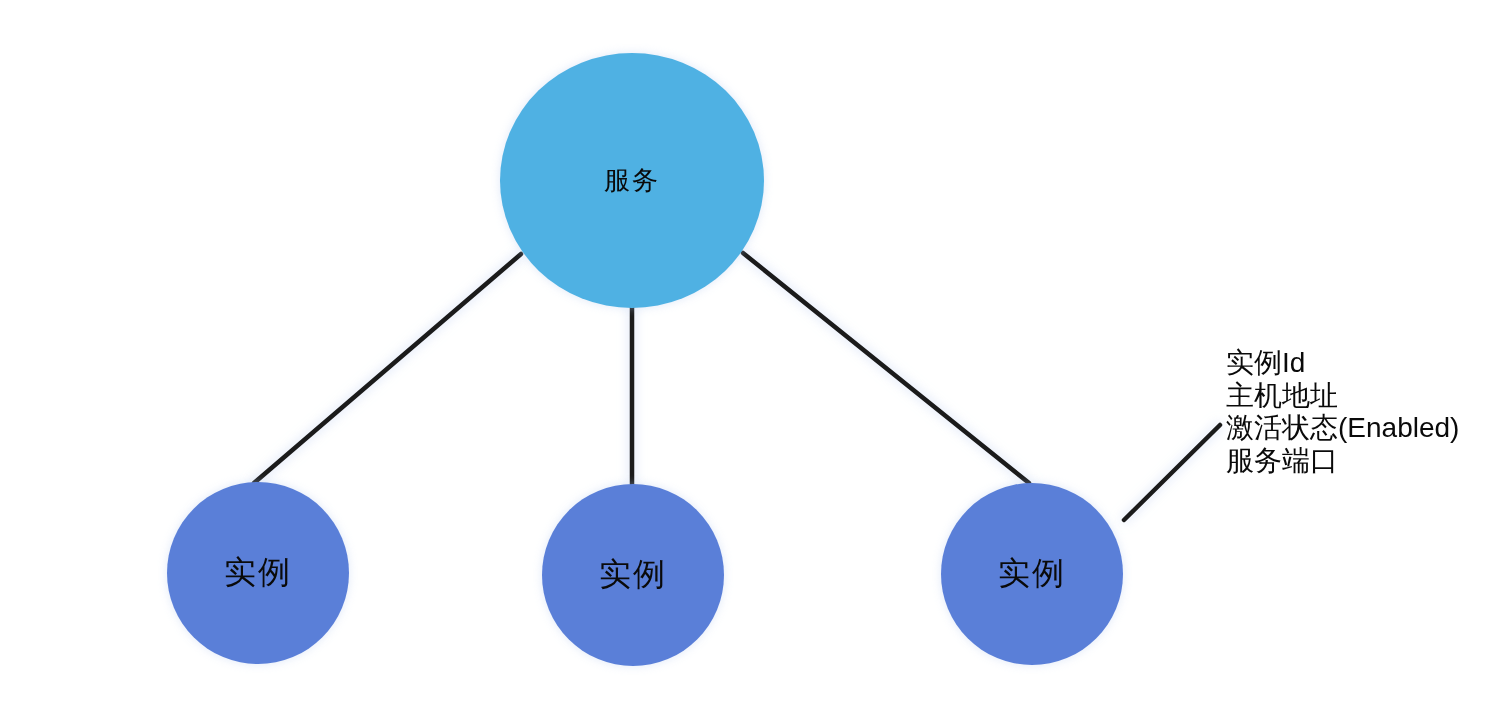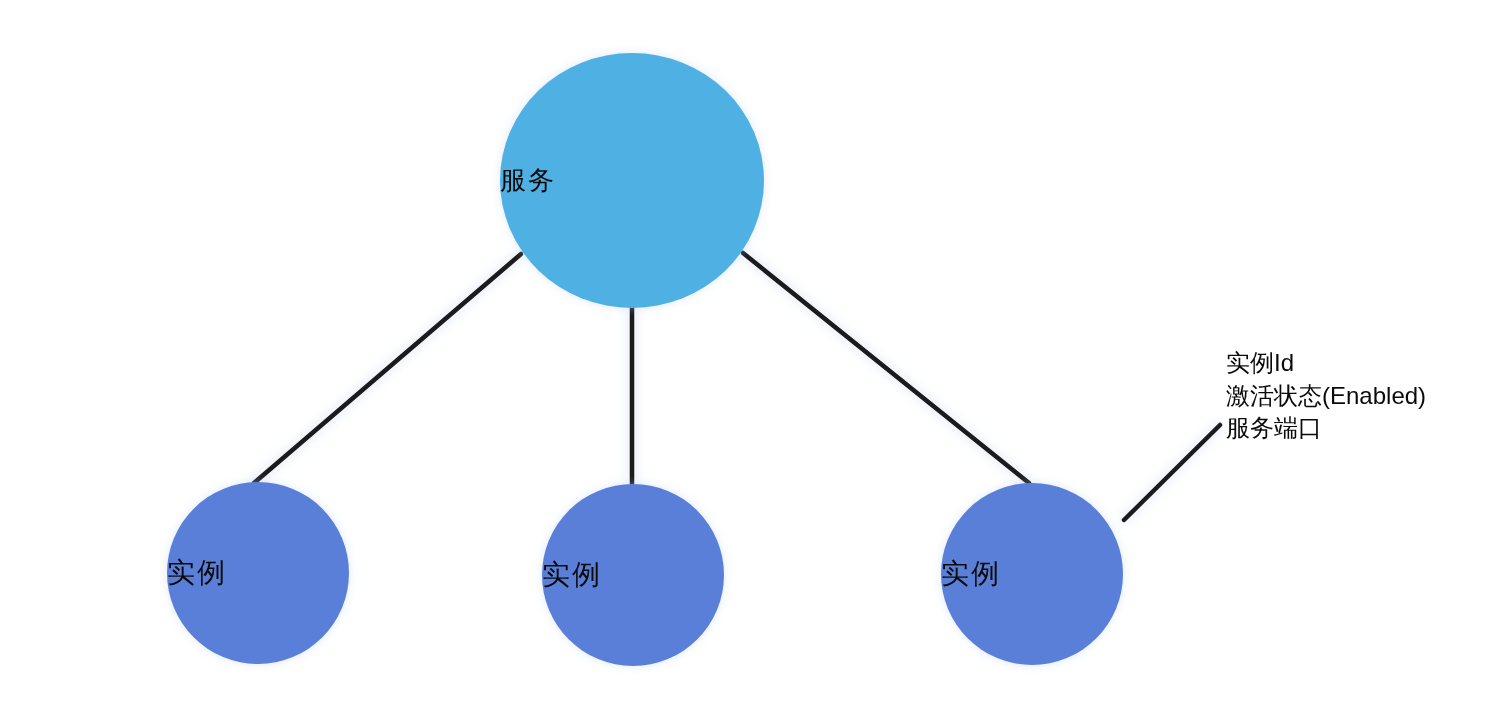--- a/index.html
+++ b/index.html
@@ -31,44 +31,44 @@
     stroke-linecap: round;
   }
   .edge-glow {
     filter: drop-shadow(0 0 6px rgba(178, 198, 238, 0.65));
   }
   .node {
     position: absolute;
     border-radius: 50%;
     display: flex;
     align-items: center;
-    justify-content: flex-start;
+    justify-content: center;
     color: var(--text-color);
     box-shadow: 0 0 10px rgba(185, 205, 240, 0.45);
   }
   .node-service {
     left: 500px; top: 53px;
     width: 264px; height: 255px;
     background: var(--service-fill);
     font-size: 26px;
   }
   .node-instance {
     width: 182px; height: 182px;
     background: var(--instance-fill);
-    font-size: 28px;
+    font-size: 32px;
   }
   .node-instance-1 { left: 167px; top: 482px; }
   .node-instance-2 { left: 542px; top: 484px; }
   .node-instance-3 { left: 941px; top: 483px; }
   .node span { letter-spacing: 2px; }
   .annotation {
     position: absolute;
     left: 1226px; top: 347px;
     color: var(--text-color);
-    font-size: 24px;
+    font-size: 28px;
     line-height: 32.5px;
     white-space: nowrap;
   }
 </style>
 </head>
 <body>
 
 <div class="canvas">
 
   <svg class="edges" viewBox="0 0 1486 726" xmlns="http://www.w3.org/2000/svg">
@@ -91,17 +91,18 @@
   <div class="node node-instance node-instance-2">
     <span>实例</span>
   </div>
 
   <div class="node node-instance node-instance-3">
     <span>实例</span>
   </div>
 
   <div class="annotation">
     <div>实例Id</div>
+    <div>主机地址</div>
     <div>激活状态(Enabled)</div>
     <div>服务端口</div>
   </div>
 
 </div>
 
 </body></html>

